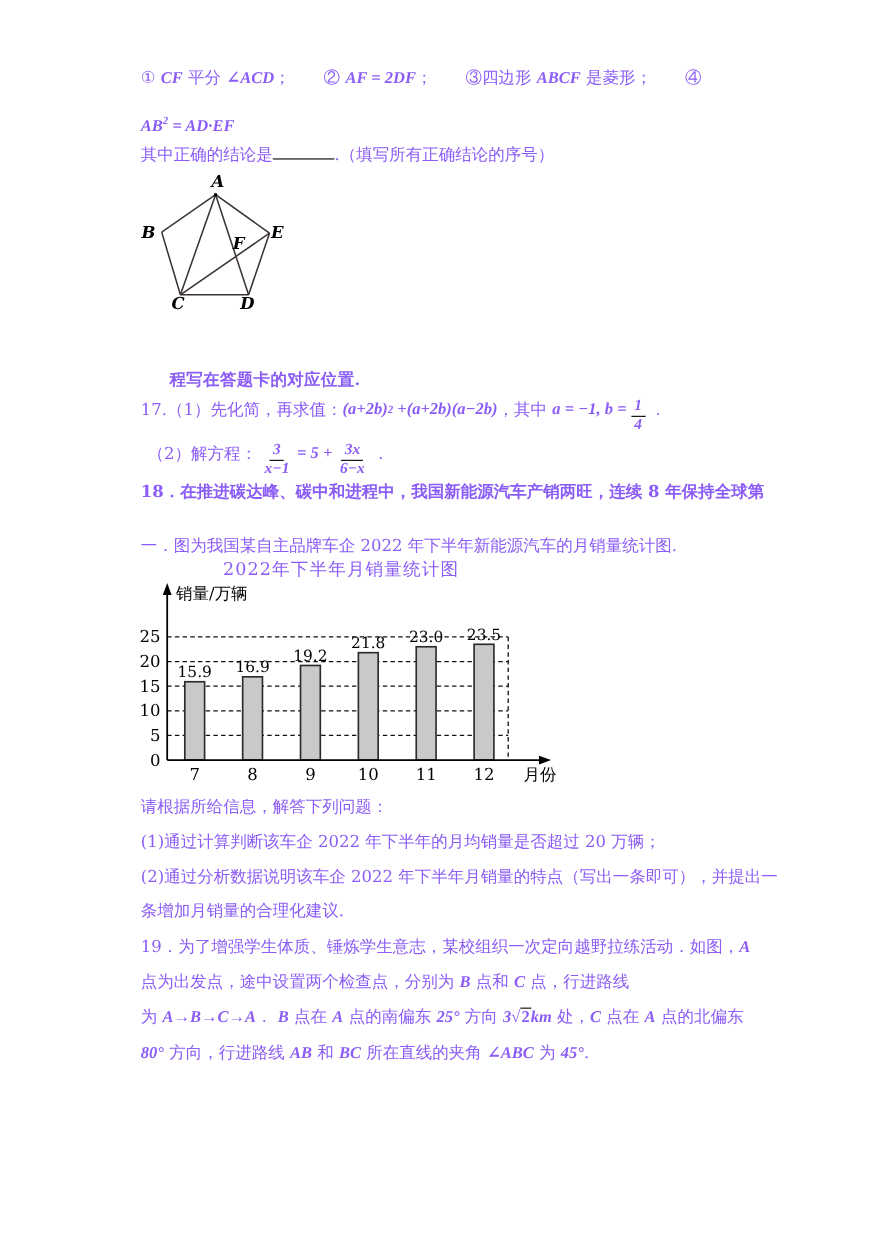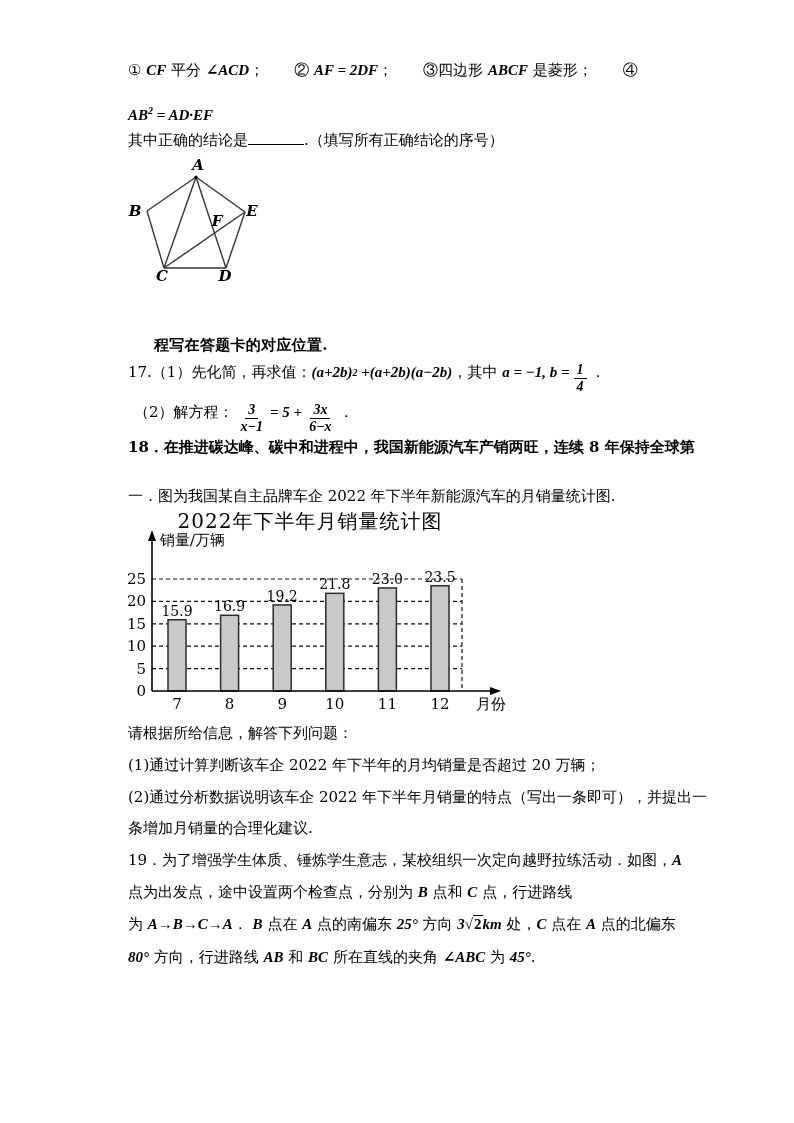--- a/index.html
+++ b/index.html
@@ -1,34 +1,34 @@
 <!DOCTYPE html>
 <html><head>
 <meta charset="utf-8">
 <style>
   html,body{margin:0;padding:0;background:#ffffff;}
-  .page{position:relative;width:794px;height:1055px;background:#ffffff;color:#000000;
+  .page{position:relative;width:794px;height:1055px;background:#ffffff;color:#8b5cf6;
         font-family:"DejaVu Serif","Liberation Serif",serif;overflow:hidden;}
   .line{position:absolute;left:128px;font-size:15px;line-height:21px;white-space:pre;}
   .vline{display:flex;align-items:flex-start;height:42px;}
   .cn{font-family:"DejaVu Serif","Liberation Serif",serif;}
   .bh{font-weight:bold;letter-spacing:0.3px;}
   .m{font-family:"Liberation Serif","DejaVu Serif",serif;font-style:italic;font-weight:bold;}
   sup.sup{font-family:"Liberation Serif",serif;font-style:italic;font-weight:bold;font-size:10px;}
   .blank{display:inline-block;width:56px;height:15px;border-bottom:1.3px solid #000;}
   .frac{display:inline-flex;flex-direction:column;align-items:center;margin:0 4px;
         font-family:"Liberation Serif",serif;font-weight:bold;font-style:italic;
         font-size:14px;line-height:1.12;vertical-align:middle;}
   .fnum{padding:0 3px;border-bottom:1.4px solid #000;}
   .fden{padding:0 3px;}
   .sqrtwrap{font-family:"Liberation Serif",serif;font-weight:bold;}
   .radsign{font-style:normal;}
   .rad{border-top:1.6px solid #000;padding:0 1px;font-style:normal;}
   .chart-title{position:absolute;left:155px;top:508px;width:310px;text-align:center;
-        font-size:20px;letter-spacing:1px;}
+        font-size:16px;letter-spacing:1px;}
   svg{position:absolute;}
   svg text{font-family:"DejaVu Serif","Liberation Serif",serif;}
 </style>
 </head>
 <body>
 
 <div class="page">
 
   <div class="line" style="top:60px;"><span class="cn">① </span><span class="m">CF</span><span class="cn"> 平分 </span><span class="m">∠ACD</span><span class="cn">；　　② </span><span class="m">AF = 2DF</span><span class="cn">；　　③四边形 </span><span class="m">ABCF</span><span class="cn"> 是菱形；　　④</span></div>
   <div class="line" style="top:100px;"><span class="m">AB</span><sup class="sup">2</sup><span class="m"> = AD·EF</span></div>

